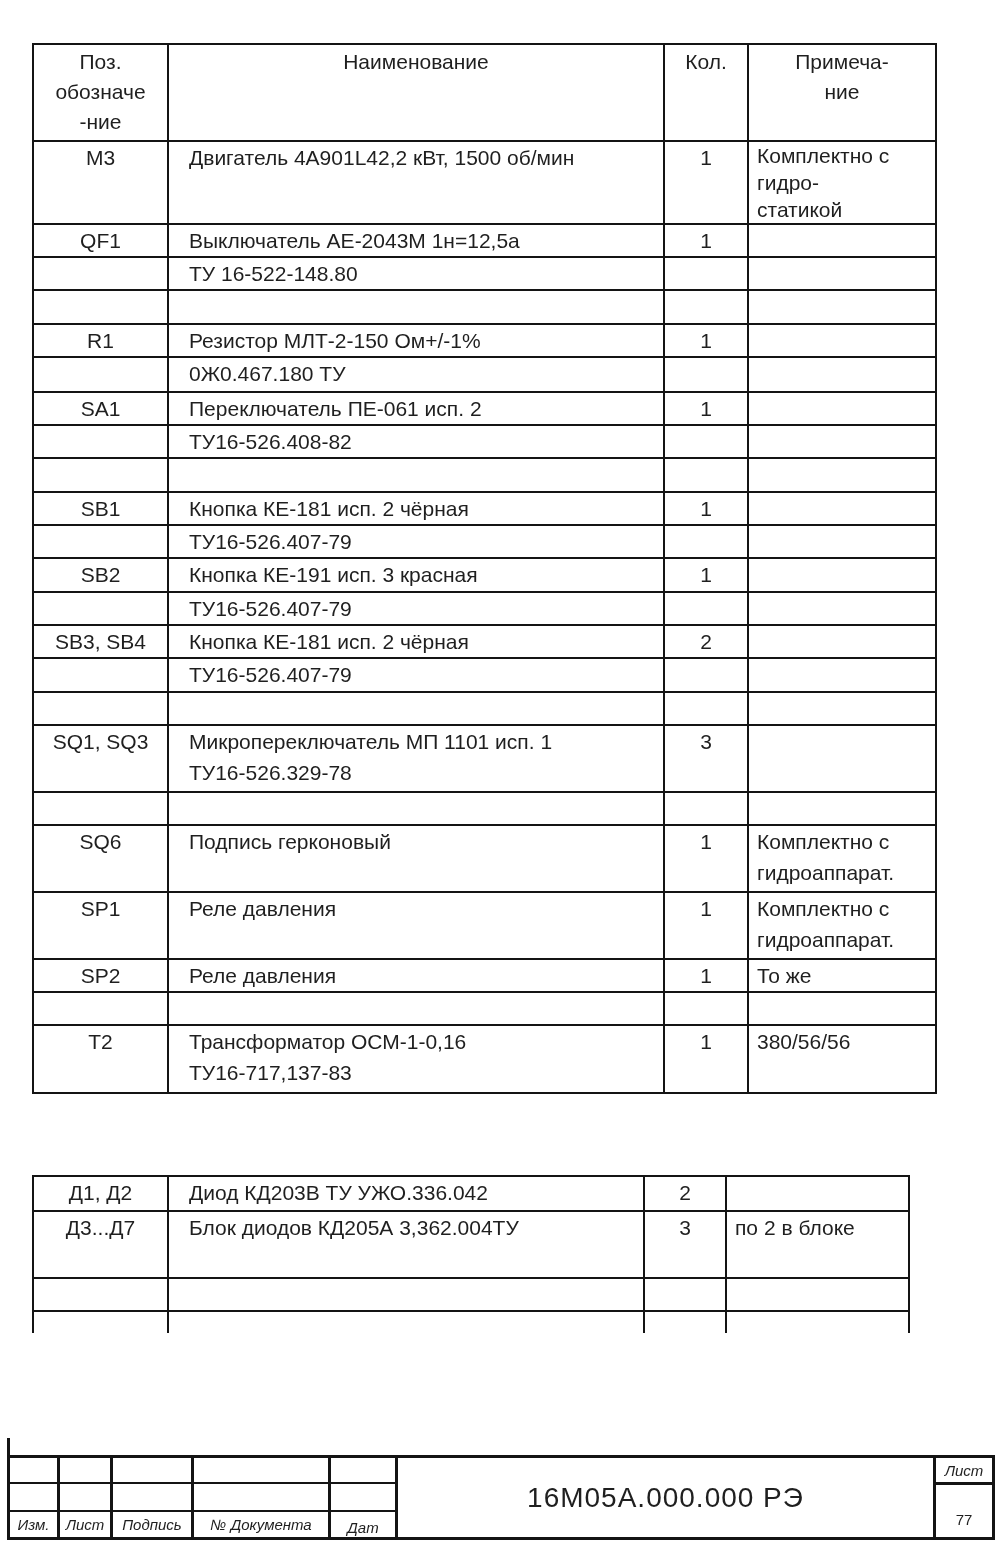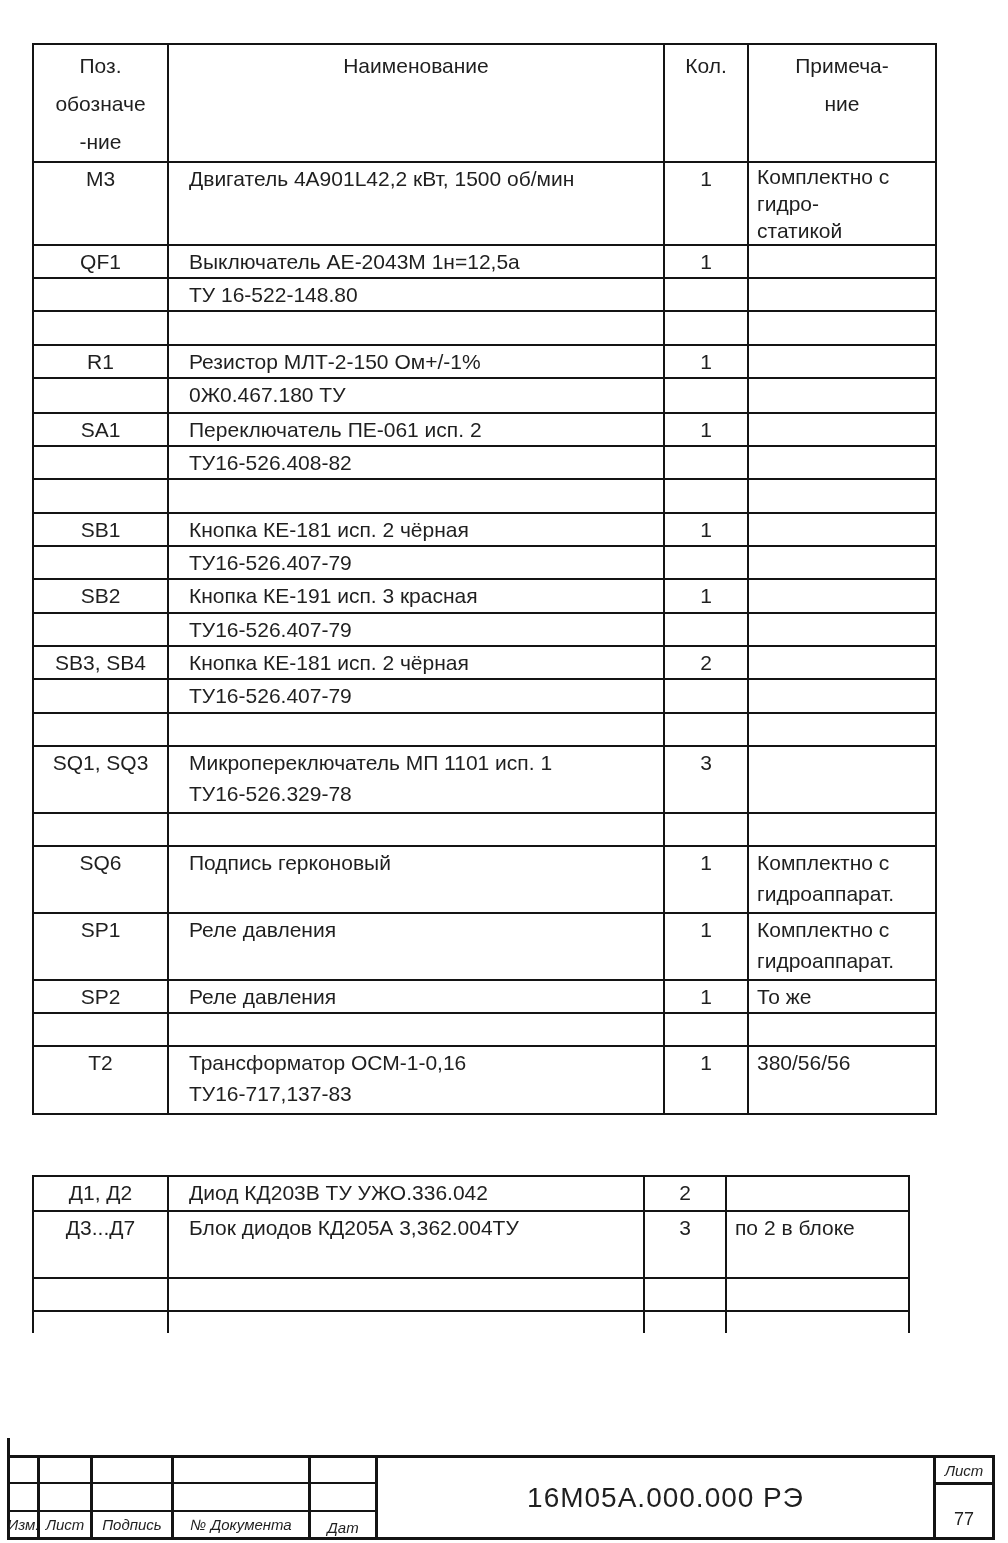--- a/index.html
+++ b/index.html
@@ -9,56 +9,56 @@
     font-family:"Liberation Sans","DejaVu Sans",sans-serif;
   }
   table{border-collapse:collapse;table-layout:fixed;position:absolute;background:#fff;}
   #components-table{left:32px;top:43px;width:903px;}
   #diodes-table{left:32px;top:1175px;width:876px;}
   td,th{
     border:2px solid #141414;vertical-align:top;
     font-size:21px;line-height:31px;font-weight:400;
     padding:0;white-space:pre-line;
   }
-  th{text-align:center;padding-top:2px;line-height:38px;border-radius:11px;}
+  th{text-align:center;padding-top:2px;line-height:30px;border-radius:11px;}
   .pos{text-align:center;}
   .name{padding-left:20px;}
   .qty{text-align:center;}
   .note{padding-left:8px;}
   .lh27{line-height:27px;}
   .r22{height:22px}.r33{height:33px}.r34{height:34px}.r35{height:35px}
   .r67{height:67px}.r68{height:68px}.r84{height:80px}.r97{height:97px}
   .open td{border-bottom:none;}
 
   
   .tb-tick{position:absolute;left:7px;top:1438px;width:3px;height:18px;background:#141414;}
   .tblock{
     position:absolute;left:7px;top:1455px;width:988px;height:85px;
     border:3px solid #141414;box-sizing:border-box;display:flex;background:#fff;
   }
   .tb-left{display:flex;width:388px;flex:0 0 auto;}
   .tb-col{border-right:3px solid #141414;box-sizing:border-box;display:flex;flex-direction:column;flex:0 0 auto;}
-  .tb-col.c1{width:30px}.tb-col.c2{width:53px}.tb-col.c3{width:137px}.tb-col.c4{width:81px}.tb-col.c5{width:67px}
+  .tb-col.c1{width:50px}.tb-col.c2{width:53px}.tb-col.c3{width:137px}.tb-col.c4{width:81px}.tb-col.c5{width:67px}
   .tb-cell{box-sizing:border-box;border-bottom:2px solid #141414;height:26px;}
   .tb-cell.mid2{height:28px;}
   .tb-label{
     flex:1;display:flex;align-items:center;justify-content:center;
     font-style:italic;font-size:15px;border-bottom:none;
   }
   .tb-col.c5 .tb-label{padding-top:5px;}
   .tb-mid{
     flex:1;border-right:3px solid #141414;box-sizing:border-box;
     display:flex;align-items:center;justify-content:center;font-size:28px;letter-spacing:1px;
   }
   .tb-right{width:56px;flex:0 0 auto;display:flex;flex-direction:column;}
   .tb-right-top{
     height:27px;box-sizing:border-box;border-bottom:3px solid #141414;
     display:flex;align-items:center;justify-content:center;font-style:italic;font-size:15px;
   }
-  .tb-right-bottom{flex:1;display:flex;align-items:center;justify-content:center;font-size:18px;margin-top:16px;}
+  .tb-right-bottom{flex:1;display:flex;align-items:center;justify-content:center;font-size:15px;margin-top:16px;}
 </style>
 </head>
 <body>
 
 <table id="components-table">
   <colgroup>
       <col style="width:135px">
       <col style="width:496px">
       <col style="width:84px">
       <col style="width:188px">

